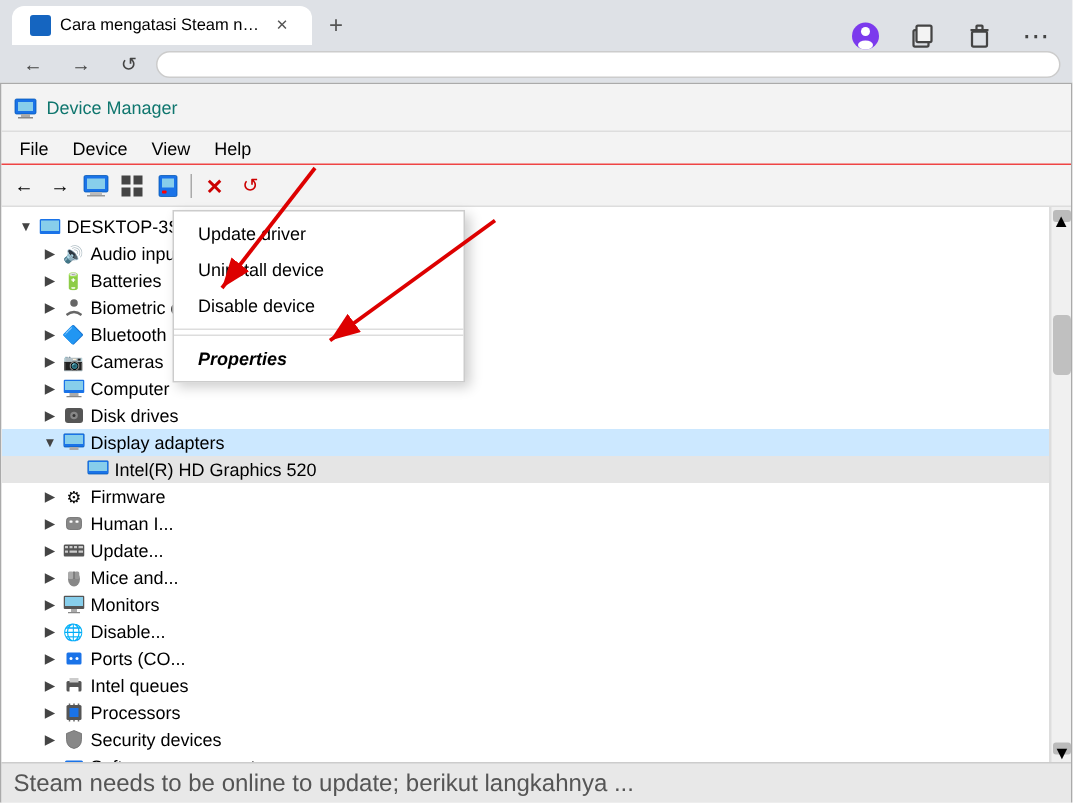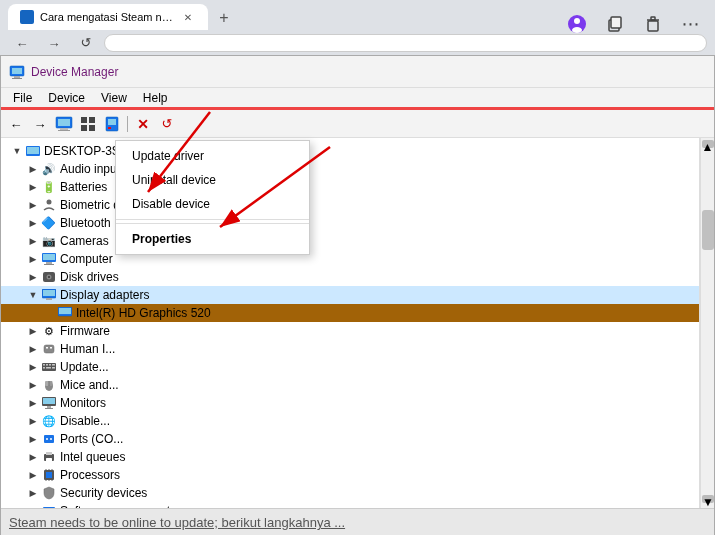--- a/index.html
+++ b/index.html
@@ -17,54 +17,54 @@
     .browser-action-btn { width: 28px; height: 22px; display: flex; align-items: center; justify-content: center; color: #444; font-size: 13px; cursor: pointer; border-radius: 4px; }
 
     
     .right-actions { position: absolute; top: 4px; right: 0; display: flex; align-items: center; gap: 6px; padding: 4px 8px; }
     .right-action-btn { width: 32px; height: 32px; display: flex; align-items: center; justify-content: center; color: #444; font-size: 15px; cursor: pointer; border-radius: 50%; }
     .right-action-btn.purple { color: #7c3aed; font-size: 18px; }
 
     
     .window-titlebar { background: #f3f3f3; height: 32px; display: flex; align-items: center; padding: 0 8px; border-bottom: 1px solid #ddd; position: relative; }
     .window-icon { width: 16px; height: 16px; margin-right: 6px; }
-    .window-title { font-size: 12px; color: #701a75; }
-
-    
-    .menubar { background: #f3f3f3; height: 22px; display: flex; align-items: center; padding: 0 4px; border-bottom: 3px solid #ef4444; }
+    .window-title { font-size: 12px; color: #0f766e; }
+
+    
+    .menubar { background: #f3f3f3; height: 22px; display: flex; align-items: center; padding: 0 4px; border-bottom: 1px solid #ef4444; }
     .menu-item { padding: 2px 8px; font-size: 12px; cursor: pointer; border-radius: 3px; }
 
     
     .dm-toolbar { background: #f3f3f3; height: 28px; display: flex; align-items: center; padding: 2px 4px; border-bottom: 1px solid #ddd; gap: 2px; }
     .toolbar-btn { width: 22px; height: 22px; display: flex; align-items: center; justify-content: center; cursor: pointer; border-radius: 2px; font-size: 13px; }
     .toolbar-separator { width: 1px; height: 16px; background: #aaa; margin: 0 2px; }
 
     
     .dm-tree { flex: 1; background: #fff; overflow-y: auto; padding: 4px 0; border-right: 1px solid #ddd; }
     .tree-item { display: flex; align-items: center; height: 18px; padding: 1px 0; cursor: pointer; white-space: nowrap; font-size: 12px; color: #000; }
     .tree-expand { width: 16px; height: 16px; display: flex; align-items: center; justify-content: center; font-size: 9px; color: #444; flex-shrink: 0; }
     .tree-icon { width: 16px; height: 16px; margin-right: 3px; flex-shrink: 0; display: flex; align-items: center; justify-content: center; }
     .tree-label { font-size: 12px; }
     .indent1 { padding-left: 8px; }
     .indent2 { padding-left: 24px; }
     .indent3 { padding-left: 40px; }
 
     
     .context-menu { position: absolute; left: 115px; top: 140px; width: 195px; background: #fff; border: 1px solid #ccc; box-shadow: 3px 3px 8px rgba(0,0,0,0.2); z-index: 100; padding: 3px 0; }
     .ctx-item { height: 24px; display: flex; align-items: center; padding: 0 16px; font-size: 12px; cursor: pointer; color: #000; }
-    .ctx-item.bold { font-weight: 700; }
+    .ctx-item.bold { font-weight: 700; font-style: italic; }
     .ctx-separator { height: 1px; background: #ddd; margin: 3px 0; }
 
     
     .scrollbar { width: 14px; background: #f0f0f0; border-left: 1px solid #ddd; display: flex; flex-direction: column; }
     .scrollbar-thumb { width: 12px; height: 40px; background: #c0c0c0; margin: 60px auto 0; border-radius: 3px; cursor: pointer; }
 
     
     .bottom-bar { height: 28px; background: #e8e8e8; border-top: 1px solid #ccc; display: flex; align-items: center; padding: 0 8px; }
-    .bottom-text { font-size: 13px; color: #555; text-decoration: underline; }
+    .bottom-text { font-size: 16px; color: #555; }
 
     .page-wrapper { position: relative; width: 715px; height: 535px; overflow: hidden; }
   </style>
 </head>
 <body>
 
 <div class="page-wrapper">
 
   <div class="browser-chrome" style="position:relative;">
     <div class="browser-tabs">
@@ -237,21 +237,21 @@
           <div class="tree-icon">
             <svg width="14" height="12" viewBox="0 0 14 12">
                 <rect x="0" y="0" width="14" height="9" rx="1" fill="#1a73e8" stroke="#0056b3" stroke-width="0.5"></rect>
                 <rect x="1" y="1" width="12" height="6" fill="#87ceeb"></rect>
                 <rect x="4" y="9" width="6" height="2" fill="#aaa"></rect>
               </svg>
           </div>
           <span class="tree-label">Display adapters</span>
         </div>
 
-        <div class="tree-item indent3" style="background:#a16207;">
+        <div class="tree-item indent3" style="background:#e5e5e5;">
           <div class="tree-expand" style="visibility:hidden;">▶</div>
           <div class="tree-icon">
             <svg width="14" height="12" viewBox="0 0 14 12">
                 <rect x="0" y="0" width="14" height="9" rx="1" fill="#1a73e8" stroke="#0056b3" stroke-width="0.5"></rect>
                 <rect x="1" y="1" width="12" height="6" fill="#87ceeb"></rect>
               </svg>
           </div>
           <span class="tree-label">Intel(R) HD Graphics 520</span>
         </div>
 

